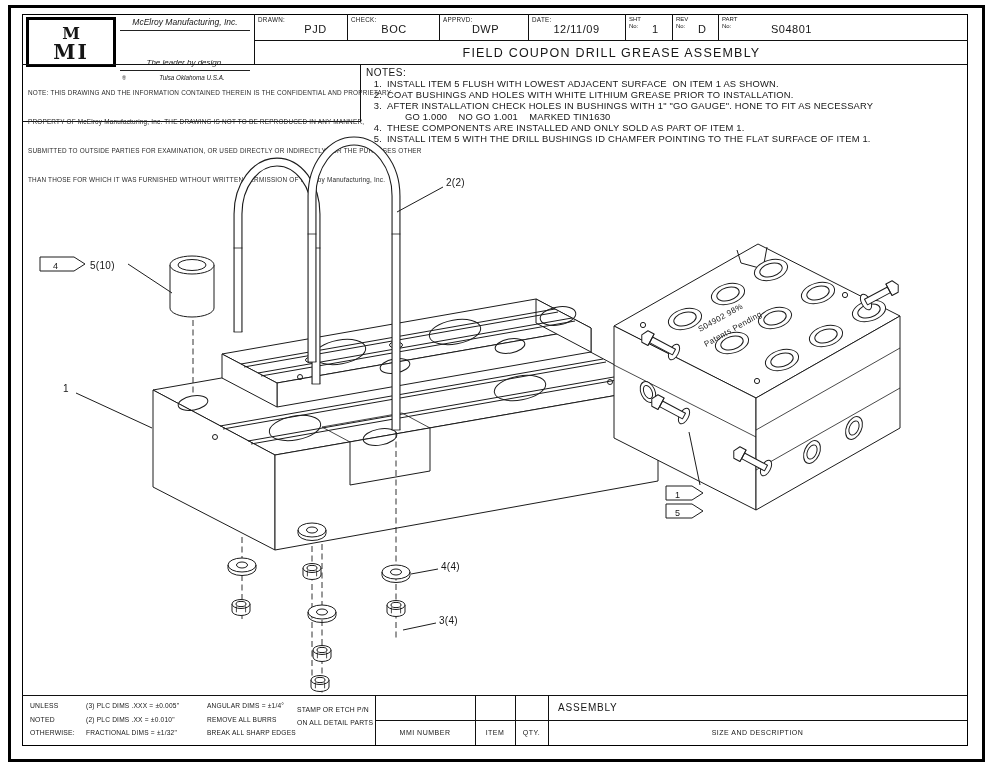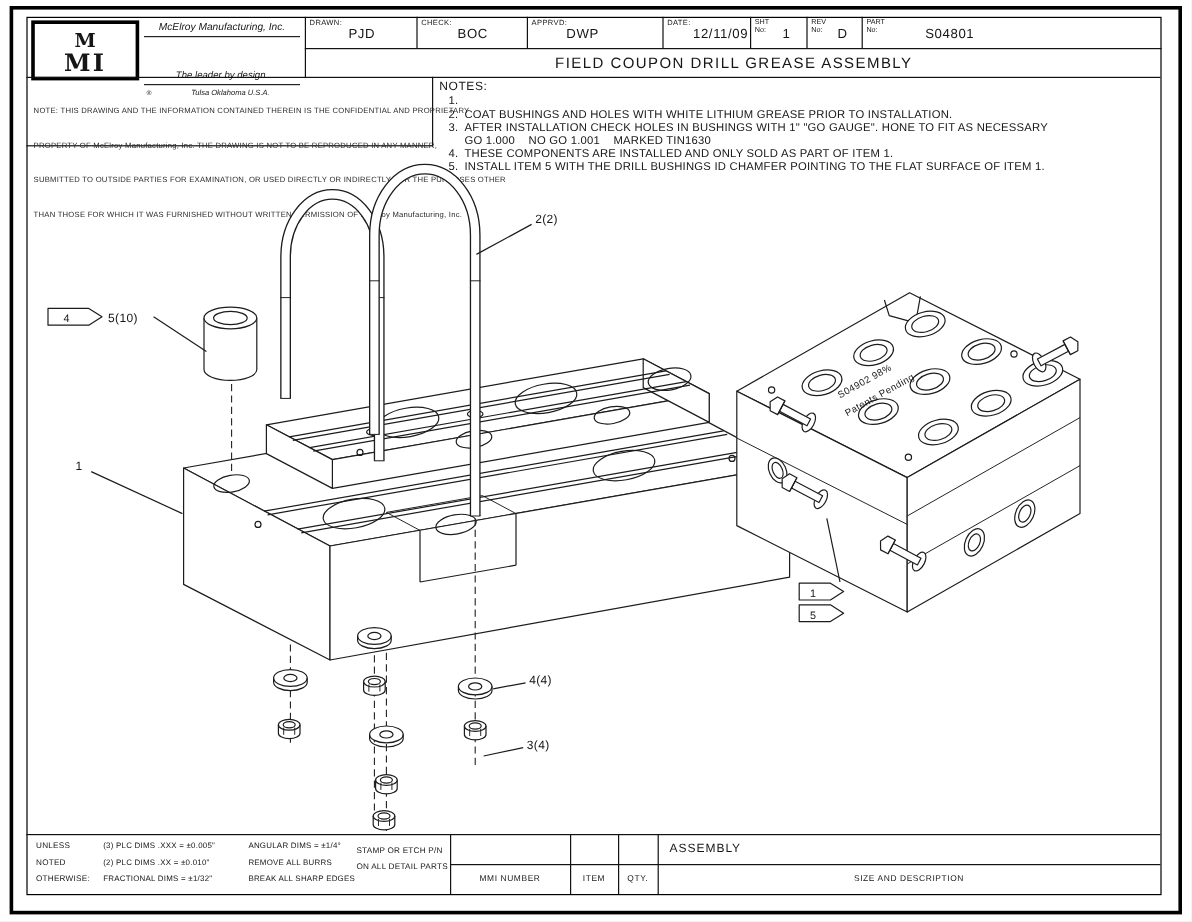--- a/index.html
+++ b/index.html
@@ -27,21 +27,21 @@
   .cell-value-l{position:absolute;top:9px;font-size:11px;letter-spacing:0.5px;white-space:nowrap;}
   .title-cell{position:absolute;left:254px;top:40px;width:713px;height:24px;border-left:1px solid #111;border-top:1px solid #111;
               display:flex;align-items:center;justify-content:center;font-size:12.5px;letter-spacing:1.2px;}
   .conf-box{left:22px;top:64px;width:332px;height:52px;border-right:1px solid #111;border-bottom:1px solid #111;
             padding:5px 0 0 6px;font-size:6.4px;line-height:9.6px;letter-spacing:0.2px;color:#2a2a2a;white-space:pre;}
   .notes{left:366px;top:67px;width:600px;}
   .notes-heading{font-size:10px;letter-spacing:0.5px;margin-bottom:1px;}
   .note-row{display:flex;font-size:9.4px;line-height:10.9px;letter-spacing:0.2px;}
   .note-num{width:16px;text-align:right;margin-right:5px;flex:none;}
   .note-text{white-space:pre;}
-  .note-cont{margin-left:21px;font-size:9.4px;line-height:10.9px;white-space:pre;letter-spacing:0.2px;}
+  .note-cont{margin-left:39px;font-size:9.4px;line-height:10.9px;white-space:pre;letter-spacing:0.2px;}
   .ftr-txt{position:absolute;font-size:6.6px;line-height:13.5px;letter-spacing:0.2px;white-space:nowrap;}
   .ftr-cell{position:absolute;display:flex;align-items:center;justify-content:center;font-size:7px;letter-spacing:0.5px;}
   .assembly-cell{position:absolute;display:flex;align-items:center;font-size:10px;letter-spacing:0.8px;padding-left:6px;}
   svg{position:absolute;}
   svg *{stroke:#1c1c1c;stroke-width:1;fill:none;stroke-linejoin:round;}
   svg .wf{fill:#ffffff;}
   svg .dash{stroke-dasharray:6 3.5;stroke-width:0.9;}
   svg .tube-out{stroke-width:9;}
   svg .tube-in{stroke:#ffffff;stroke-width:6.8;}
   svg .thin{stroke-width:0.8;}
@@ -64,33 +64,33 @@
 
   <div class="abs company">
     <div class="company-row company-row1">McElroy Manufacturing, Inc.</div>
     <div class="company-row company-row2">The leader by design.</div>
     <div class="company-row company-row3">
       <span class="reg">®</span>
       <span style="flex:1;text-align:center;">Tulsa Oklahoma U.S.A.</span>
     </div>
   </div>
 
-  <div class="cell" style="left:254px;width:93px;">
+  <div class="cell" style="left:254px;width:93px;padding-left:28px;">
     <span class="cell-label">DRAWN:</span>
     <span class="cell-value">PJD</span>
   </div>
   <div class="cell" style="left:347px;width:92px;text-align:center;">
     <span class="cell-label">CHECK:</span>
     <span class="cell-value">BOC</span>
   </div>
   <div class="cell" style="left:439px;width:91px;">
     <span class="cell-label">APPRVD:</span>
     <span class="cell-value">DWP</span>
   </div>
-  <div class="cell" style="left:552px;width:95px;">
+  <div class="cell" style="left:528px;width:95px;">
     <span class="cell-label">DATE:</span>
     <span class="cell-value">12/11/09</span>
   </div>
   <div class="cell" style="left:625px;width:47px;">
     <span class="cell-label2">
       <span>SHT</span><br>
       <span>No:</span>
     </span>
     <span class="cell-value-l" style="left:26px;">1</span>
   </div>
@@ -116,20 +116,21 @@
     <div>NOTE: THIS DRAWING AND THE INFORMATION CONTAINED THEREIN IS THE CONFIDENTIAL AND PROPRIETARY</div>
     <div>PROPERTY OF McElroy Manufacturing, Inc. THE DRAWING IS NOT TO BE REPRODUCED IN ANY MANNER,</div>
     <div>SUBMITTED TO OUTSIDE PARTIES FOR EXAMINATION, OR USED DIRECTLY OR INDIRECTLY FOR THE PURPOSES OTHER</div>
     <div>THAN THOSE FOR WHICH IT WAS FURNISHED WITHOUT WRITTEN PERMISSION OF McElroy Manufacturing, Inc.</div>
   </div>
 
   <div class="abs notes">
     <div class="notes-heading">NOTES:</div>
     <div class="note-row">
       <span class="note-num">1.</span>
+      <span class="note-text">INSTALL ITEM 5 FLUSH WITH LOWEST ADJACENT SURFACE  ON ITEM 1 AS SHOWN.</span>
     </div>
     <div class="note-row">
       <span class="note-num">2.</span>
       <span class="note-text">COAT BUSHINGS AND HOLES WITH WHITE LITHIUM GREASE PRIOR TO INSTALLATION.</span>
     </div>
     <div class="note-row">
       <span class="note-num">3.</span>
       <span class="note-text">AFTER INSTALLATION CHECK HOLES IN BUSHINGS WITH 1" "GO GAUGE". HONE TO FIT AS NECESSARY</span>
     </div>
     <div class="note-cont">GO 1.000    NO GO 1.001    MARKED TIN1630</div>

